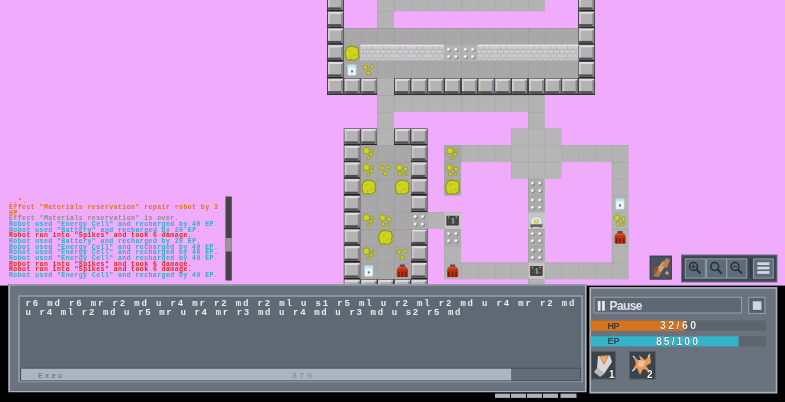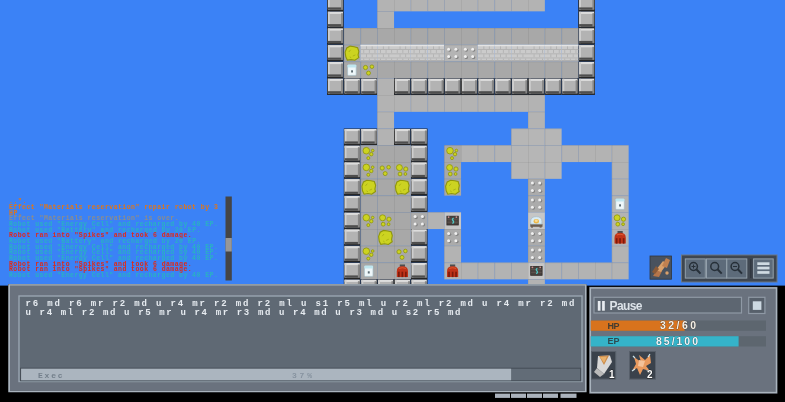--- a/index.html
+++ b/index.html
@@ -1,16 +1,16 @@
 <!DOCTYPE html>
 <html><head>
 <meta charset="utf-8">
 <style>
   html,body { margin:0; padding:0; background:#000; }
-  #screen { position:relative; width:785px; height:402px; background:#3b82f6; overflow:hidden; }
+  #screen { position:relative; width:785px; height:402px; background:#f0abfc; overflow:hidden; }
 </style>
 </head>
 <body>
 
 <div id="screen">
 <svg width="785" height="402" viewBox="0 0 785 402" style="position:absolute;left:0;top:0">
 
 <g>
         <rect x="377.2" y="-5.5" width="16.85" height="16.85" fill="#b3b3b3"></rect>
         <rect x="377.2" y="-5.5" width="16.75" height="0.8" fill="#000" opacity="0.07"></rect>

